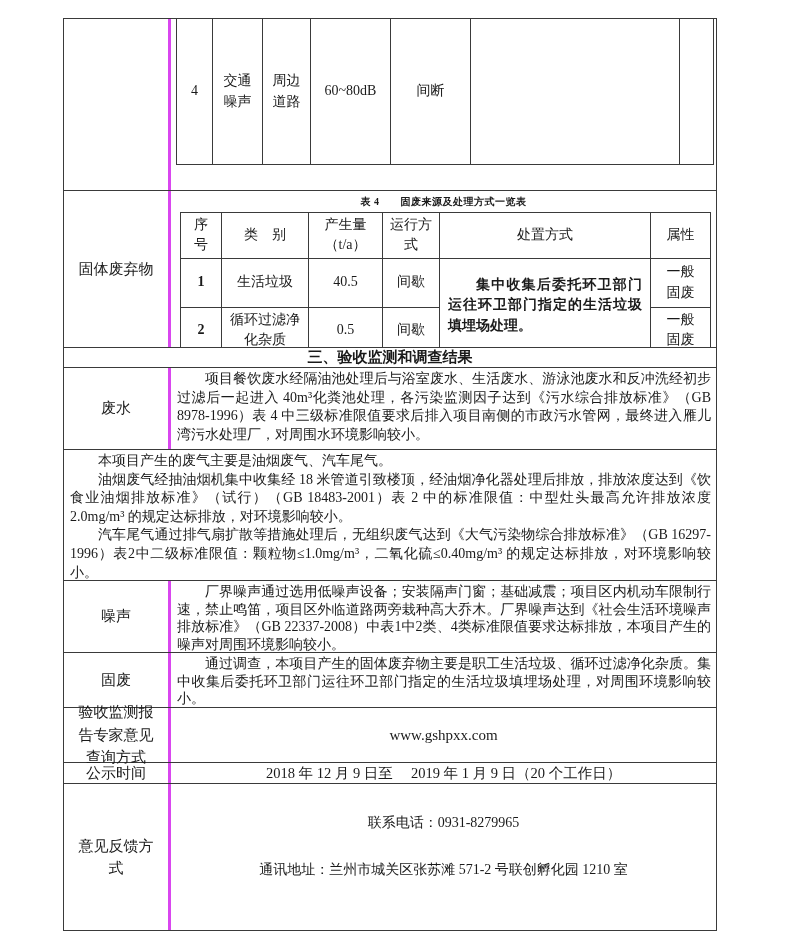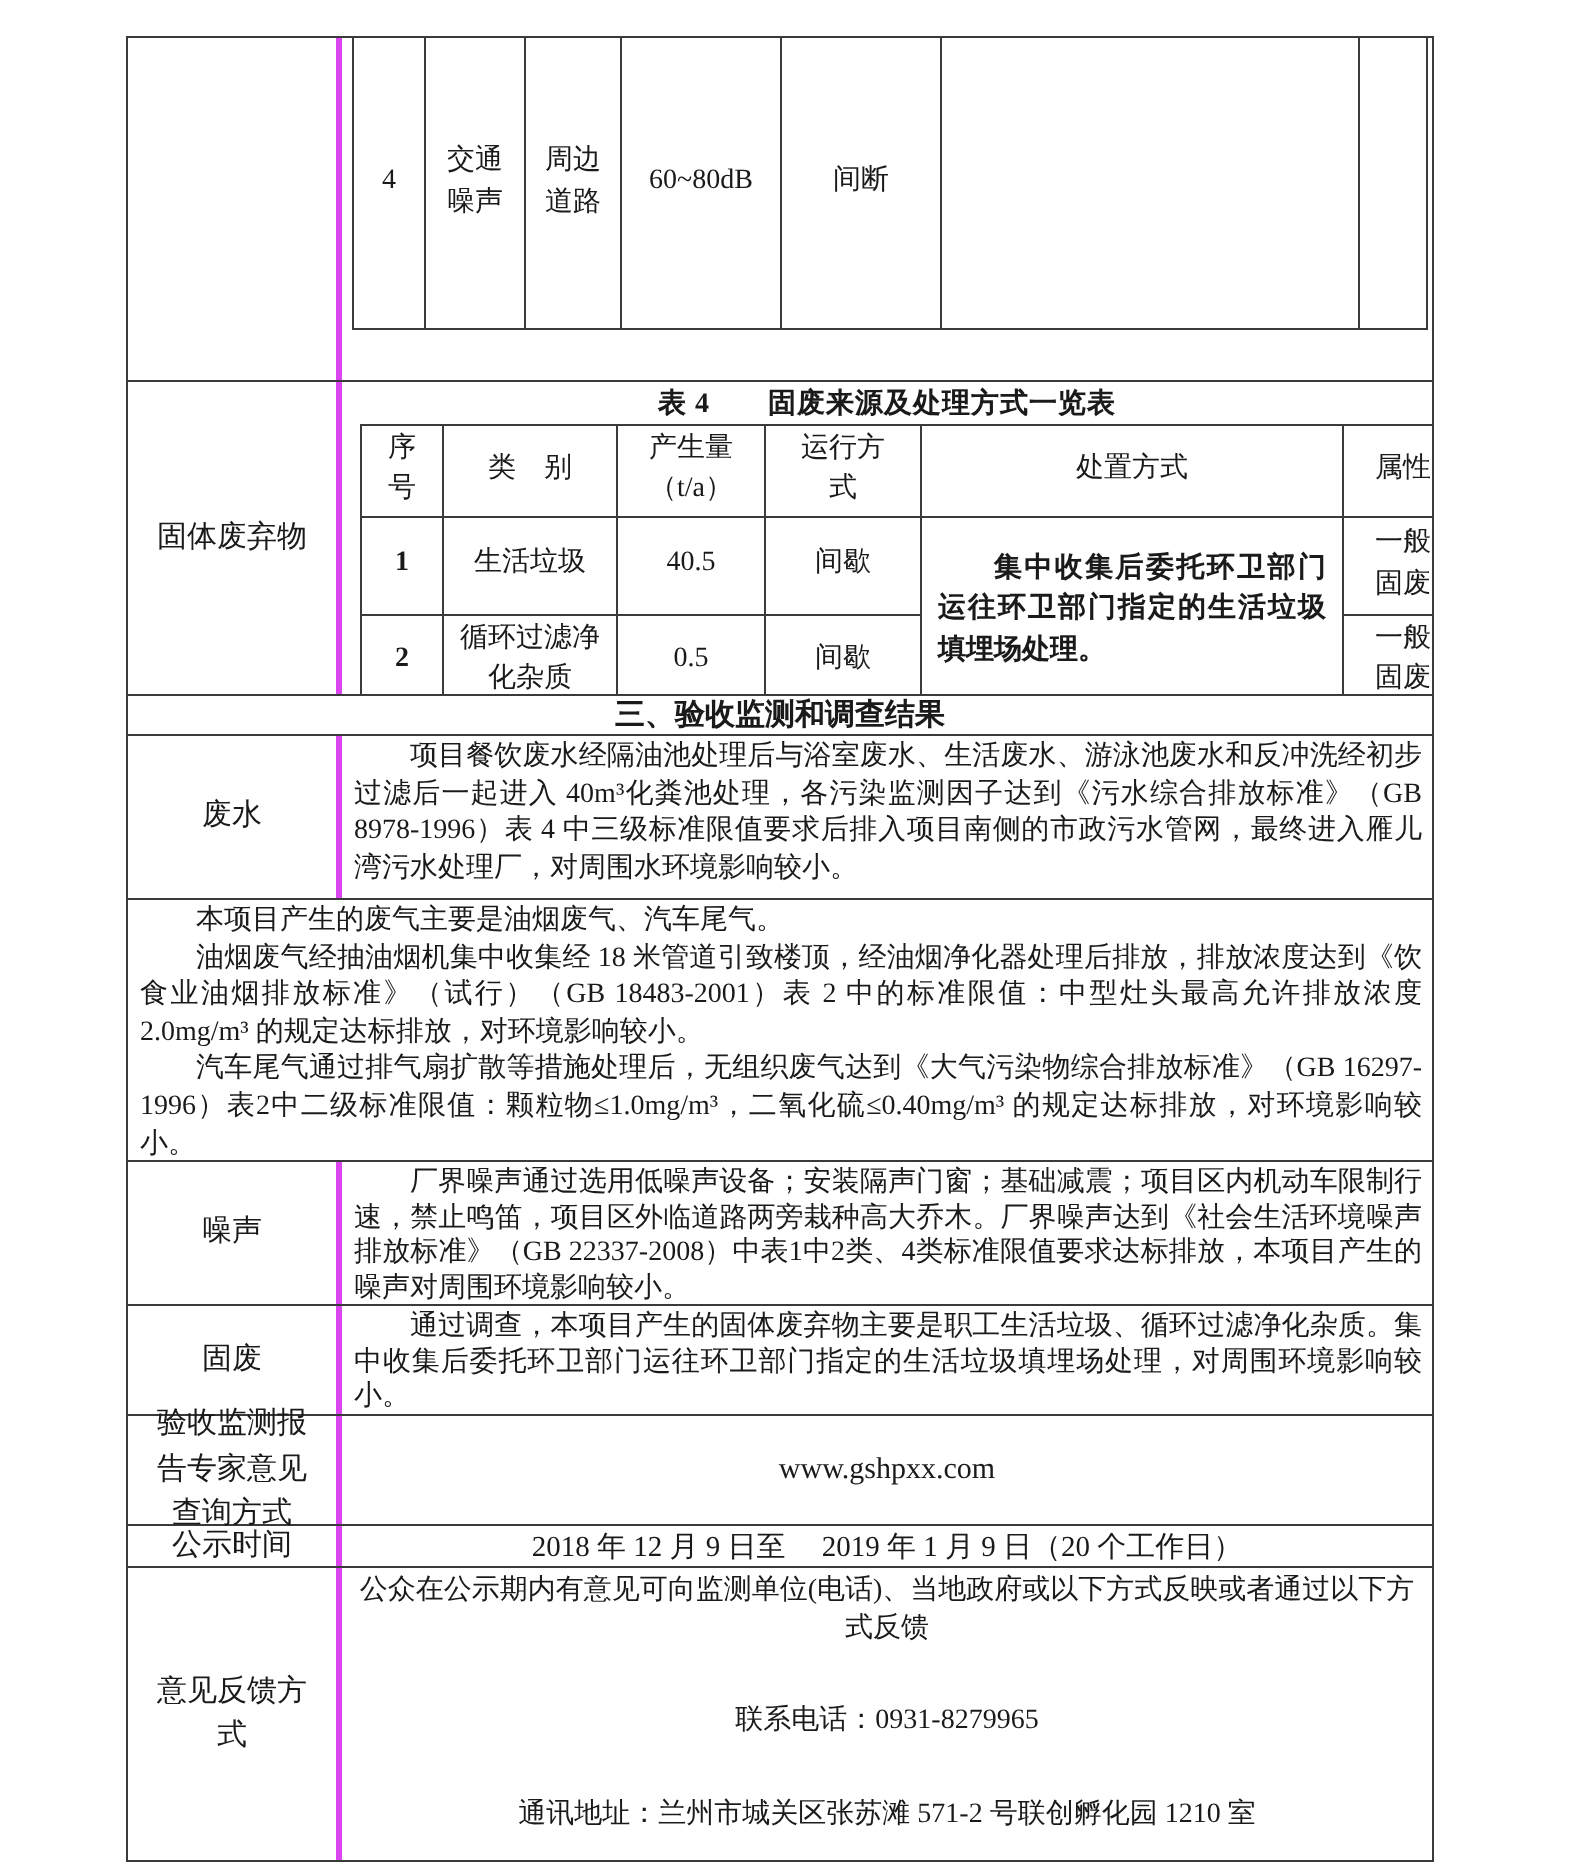--- a/index.html
+++ b/index.html
@@ -57,21 +57,21 @@
     padding:2px 4px;
     line-height:1.45;
     font-weight:normal;
   }
   .frag-table { margin-left:5px; margin-top:-1px; width:537px; height:147px; }
   .frag-table td { background:#fff; }
   
   .t4-title {
     height:21px;
     display:flex; align-items:center; justify-content:center;
-    font-size:14px; font-weight:bold;
+    font-size:10px; font-weight:bold;
     letter-spacing:0.5px;
   }
   .t4 { margin-left:9px; width:530px; }
   .t4 th { font-weight:bold; white-space:pre-line; }
   .t4 td { white-space:pre-line; }
   .t4 .disposal {
     text-align:justify;
     padding:16px 8px;
     white-space:normal;
     font-weight:bold;
@@ -123,21 +123,21 @@
       <div class="content-cell">
         <div class="t4-title">表 4　　固废来源及处理方式一览表</div>
         <table class="inner t4">
           <tbody>
               <tr style="height:40px;">
             <th style="width:41px;">序
 号</th>
             <th style="width:87px;">类　别</th>
             <th style="width:74px;">产生量
 （t/a）</th>
-            <th style="width:78px;">运行方
+            <th style="width:57px;">运行方
 式</th>
             <th style="width:211px;">处置方式</th>
             <th style="width:60px;">属性</th>
           </tr>
           <tr style="height:49px;">
             <td class="num">1</td>
             <td>生活垃圾</td>
             <td>40.5</td>
             <td>间歇</td>
             <td class="disposal" rowspan="2">
@@ -201,21 +201,20 @@
     <div class="row" style="height:21px;">
       <div class="label-cell">公示时间</div>
       <div class="content-cell">
         <div class="publicity-value">2018 年 12 月  9 日至　 2019 年 1 月 9 日（20 个工作日）</div>
       </div>
     </div>
 
     <div class="row" style="height:146px; flex:1 1 auto;">
       <div class="label-cell">意见反馈方式</div>
       <div class="content-cell feedback-content">
-        <div class="feedback-intro">公众在公示期内有意见可向监测单位(电话)、当地政府或以下方式反映或者通过以下方式反馈</div>
         <div class="feedback-line fb-phone">联系电话：0931-8279965</div>
         <div class="feedback-line fb-address">通讯地址：兰州市城关区张苏滩 571-2 号联创孵化园 1210 室</div>
 
       </div>
     </div>
 
   </div>
 </div>
 
 </body></html>

